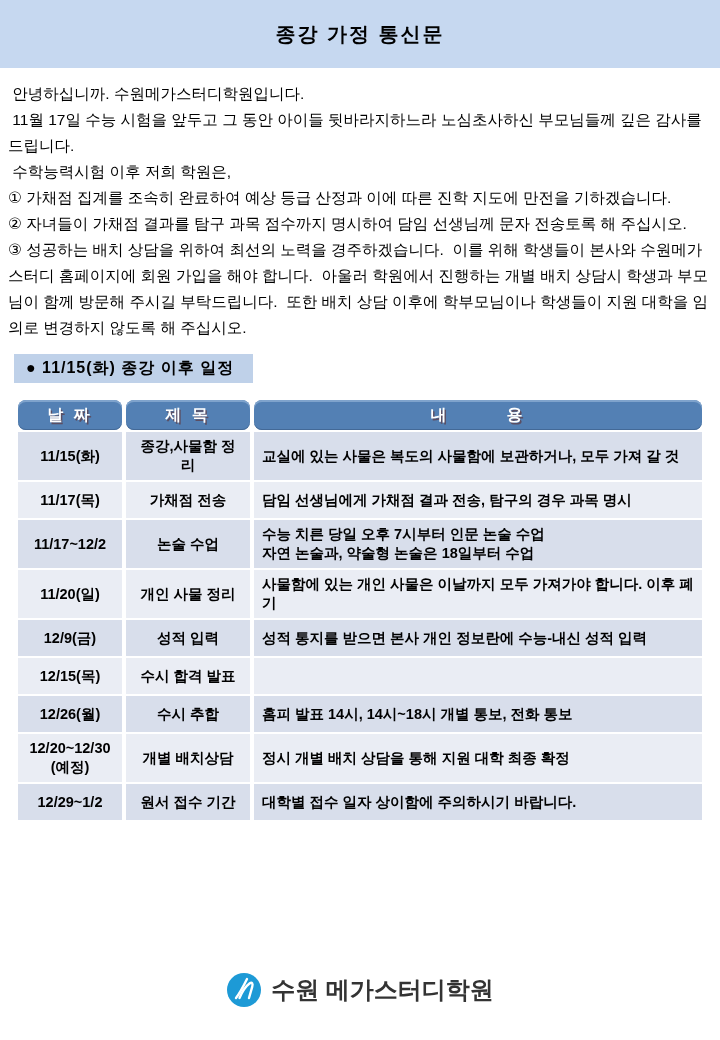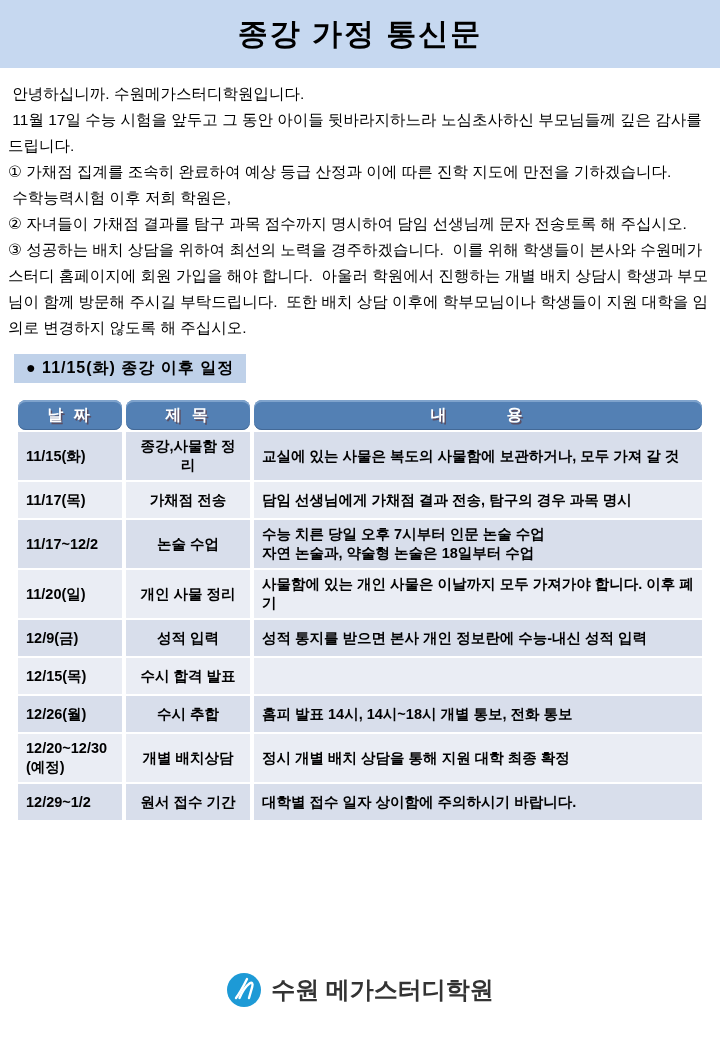--- a/index.html
+++ b/index.html
@@ -7,34 +7,34 @@
     width:720px;height:1040px;overflow:hidden;background:#ffffff;
     font-family:"Liberation Sans","DejaVu Sans",sans-serif;color:#000;
     position:relative;
   }
   
   .banner{
     width:720px;height:68px;background:#C6D8F0;
     display:flex;align-items:center;justify-content:center;
   }
   .banner h1{
-    margin:0;font-size:30px;font-weight:800;letter-spacing:2px;color:#000;
+    margin:0;font-size:20px;font-weight:800;letter-spacing:2px;color:#000;
   }
   
   .intro{
     padding:13px 8px 0 8px;
   }
   .intro p{
     margin:0;font-size:15.5px;line-height:26px;white-space:pre-wrap;
     word-break:normal;
   }
   
   .section-heading{
     display:inline-block;margin:13px 0 0 14px;background:#BFD1E9;
-    padding:4px 12px 4px 12px;font-size:16px;font-weight:800;letter-spacing:1px;
+    padding:4px 19px 4px 12px;font-size:16px;font-weight:800;letter-spacing:1px;
   }
   
   table.schedule{
     margin:15px 14px 0 14px;width:692px;
     border-collapse:separate;border-spacing:4px 2px;table-layout:fixed;
     background:#fff;
   }
   table.schedule th{
     background:#5380B4;color:#fff;font-size:16px;font-weight:800;
     height:28px;letter-spacing:3px;
@@ -42,21 +42,21 @@
     text-shadow:1.5px 1.5px 0 rgba(95,45,45,.6);
     white-space:pre-line;
     border-radius:8px;
   }
   table.schedule td{
     font-size:14.5px;font-weight:700;line-height:19px;
     padding:5px 8px;height:26px;white-space:pre-line;vertical-align:middle;
   }
   table.schedule tbody tr:nth-child(odd) td{background:#D8DEEB;}
   table.schedule tbody tr:nth-child(even) td{background:#EAEDF4;}
-  td.c-date{padding:5px 2px;}
+  td.c-date{text-align:center;padding:5px 2px;}
   td.c-title{text-align:center;padding:5px 2px;}
   td.c-content{text-align:left;padding-left:12px;margin-top:15px;}
   
   .footer{
     position:absolute;left:0;top:972px;width:720px;
     display:flex;align-items:center;justify-content:center;gap:9px;
   }
   .logo-circle{width:36px;height:36px;flex:0 0 auto;}
   .logo-text{
     font-size:24px;font-weight:800;color:#333;letter-spacing:0px;
@@ -69,22 +69,22 @@
 
 
 <div class="banner">
   <h1>종강 가정 통신문</h1>
 </div>
 
 
 <div class="intro">
   <p> 안녕하십니까. 수원메가스터디학원입니다.</p>
   <p> 11월 17일 수능 시험을 앞두고 그 동안 아이들 뒷바라지하느라 노심초사하신 부모님들께 깊은 감사를 드립니다.</p>
+  <p> 수학능력시험 이후 저희 학원은,</p>
   <p>① 가채점 집계를 조속히 완료하여 예상 등급 산정과 이에 따른 진학 지도에 만전을 기하겠습니다.</p>
-  <p> 수학능력시험 이후 저희 학원은,</p>
   <p>② 자녀들이 가채점 결과를 탐구 과목 점수까지 명시하여 담임 선생님께 문자 전송토록 해 주십시오.</p>
   <p>③ 성공하는 배치 상담을 위하여 최선의 노력을 경주하겠습니다.  이를 위해 학생들이 본사와 수원메가스터디 홈페이지에 회원 가입을 해야 합니다.  아울러 학원에서 진행하는 개별 배치 상담시 학생과 부모님이 함께 방문해 주시길 부탁드립니다.  또한 배치 상담 이후에 학부모님이나 학생들이 지원 대학을 임의로 변경하지 않도록 해 주십시오.</p>
 </div>
 
 
 <div class="section-heading">● 11/15(화) 종강 이후 일정</div>
 
 
 <table class="schedule">
   <colgroup>

